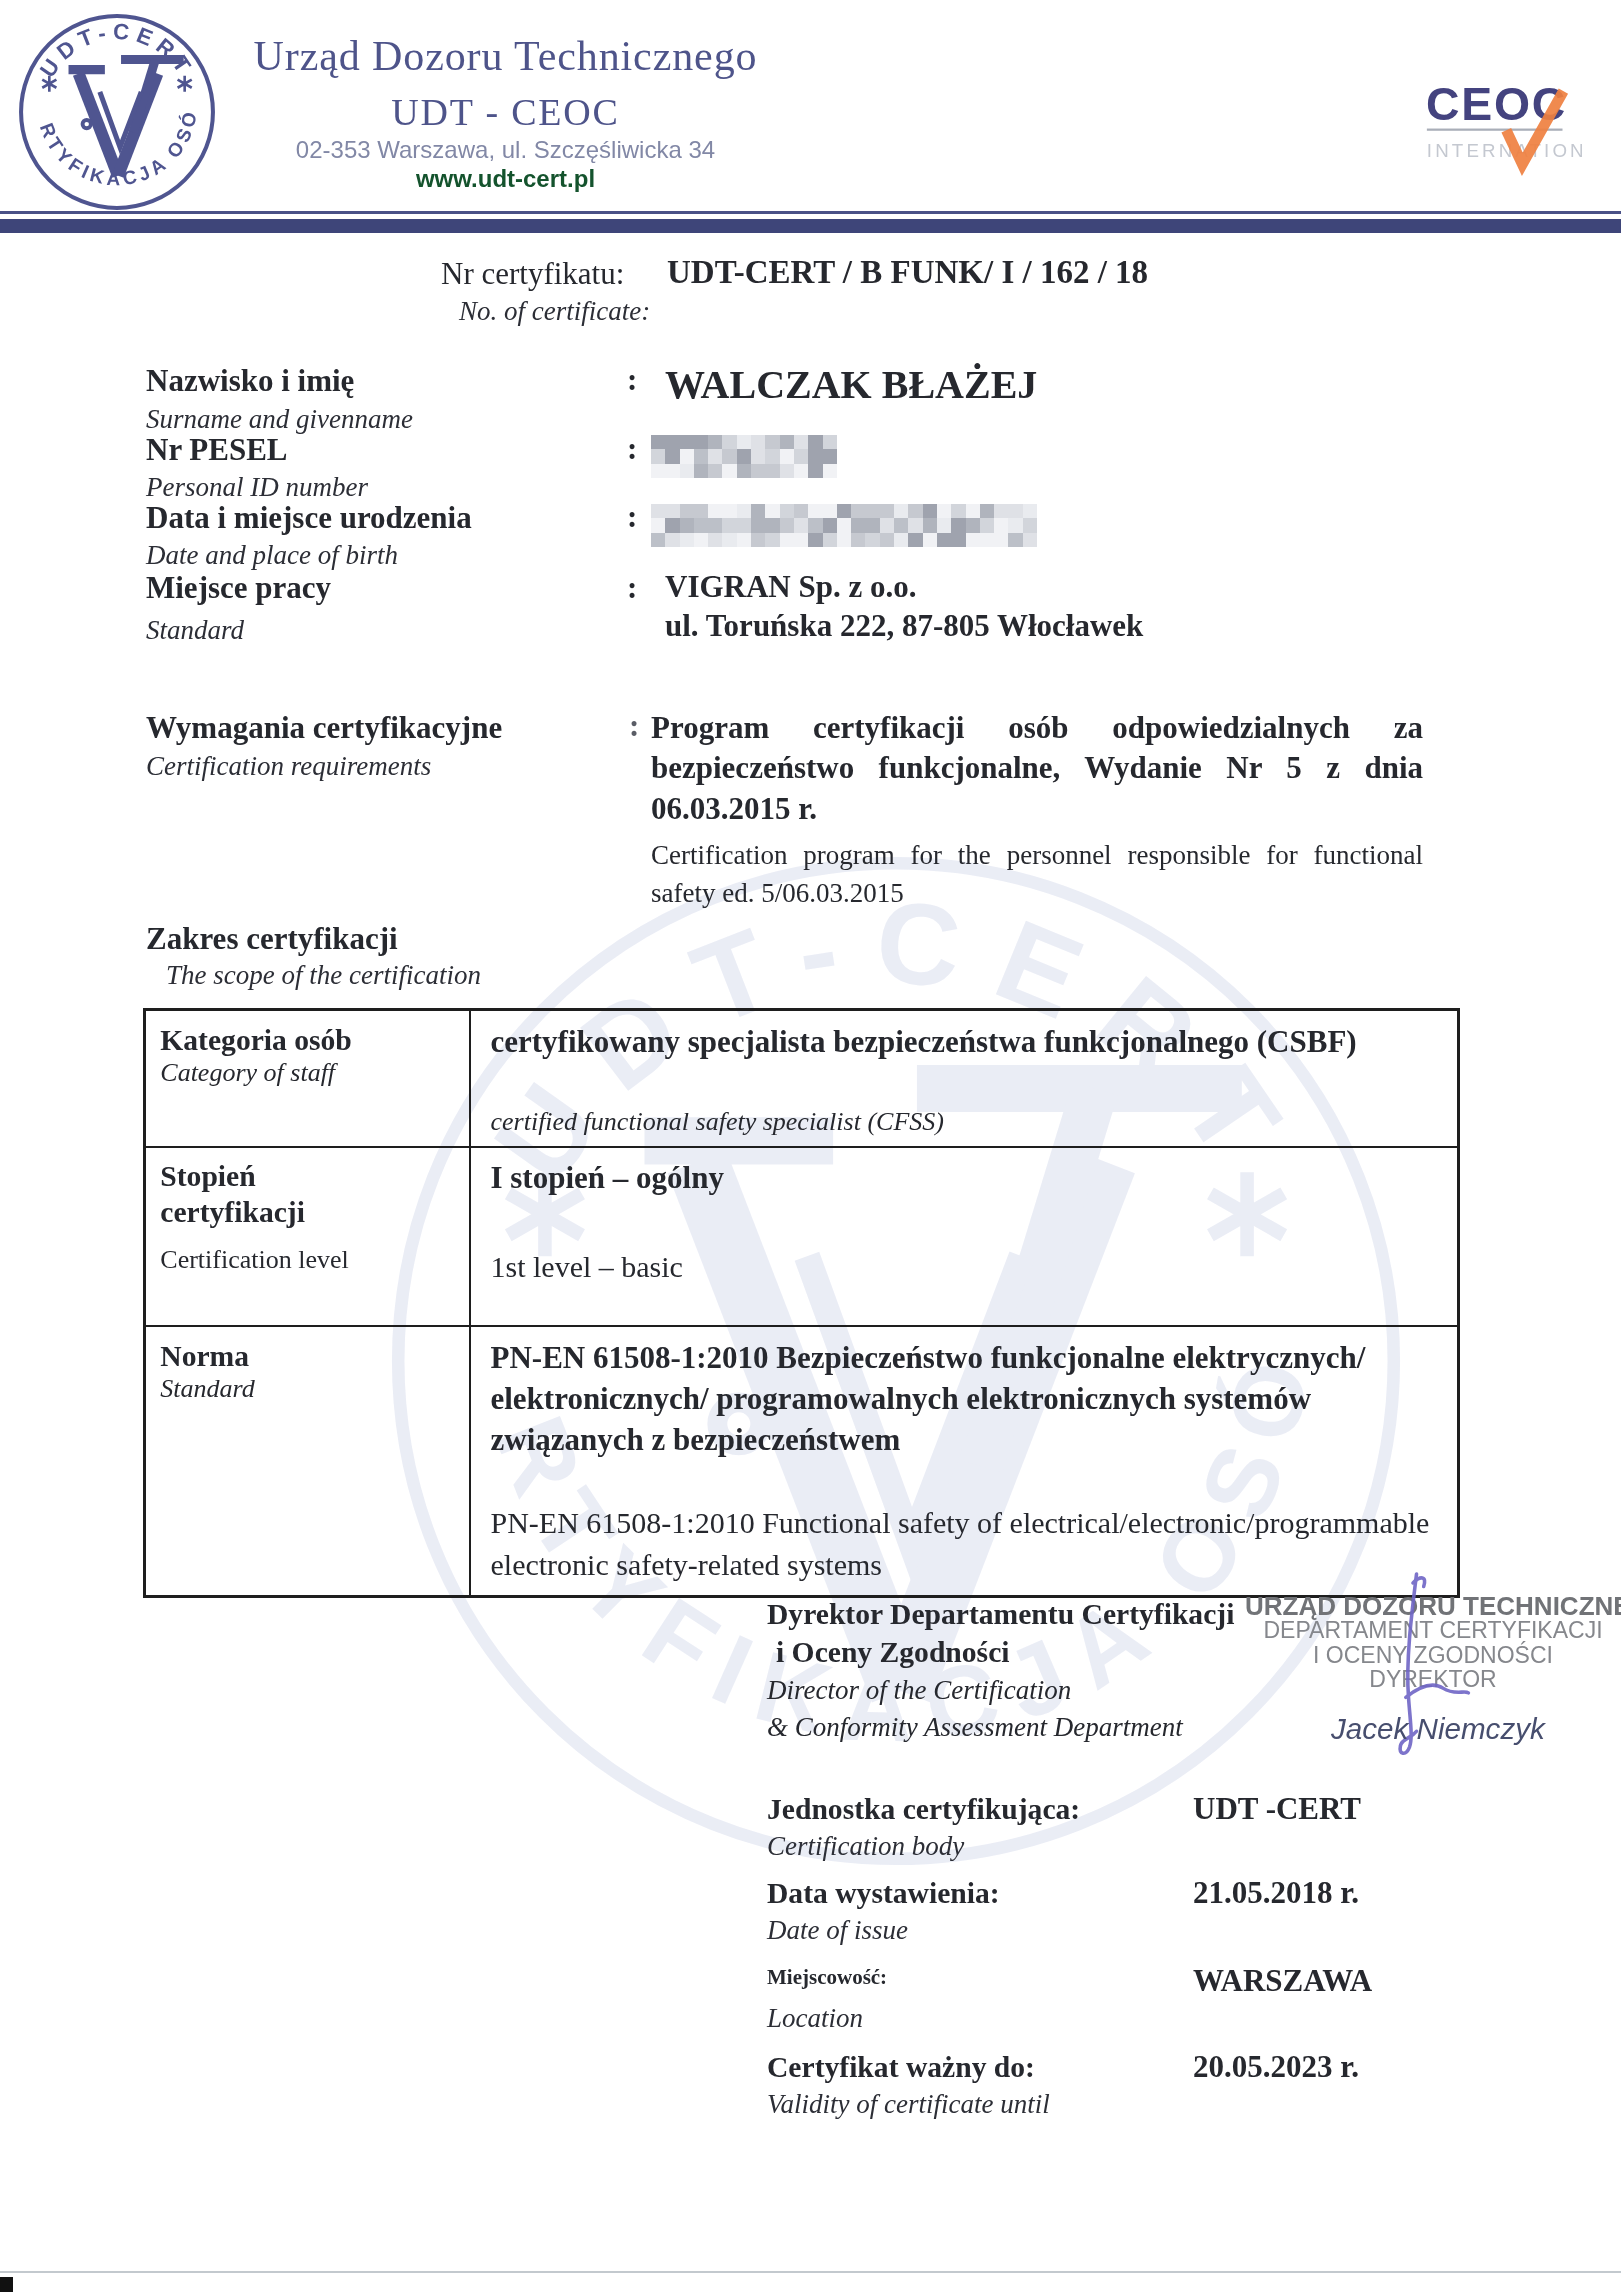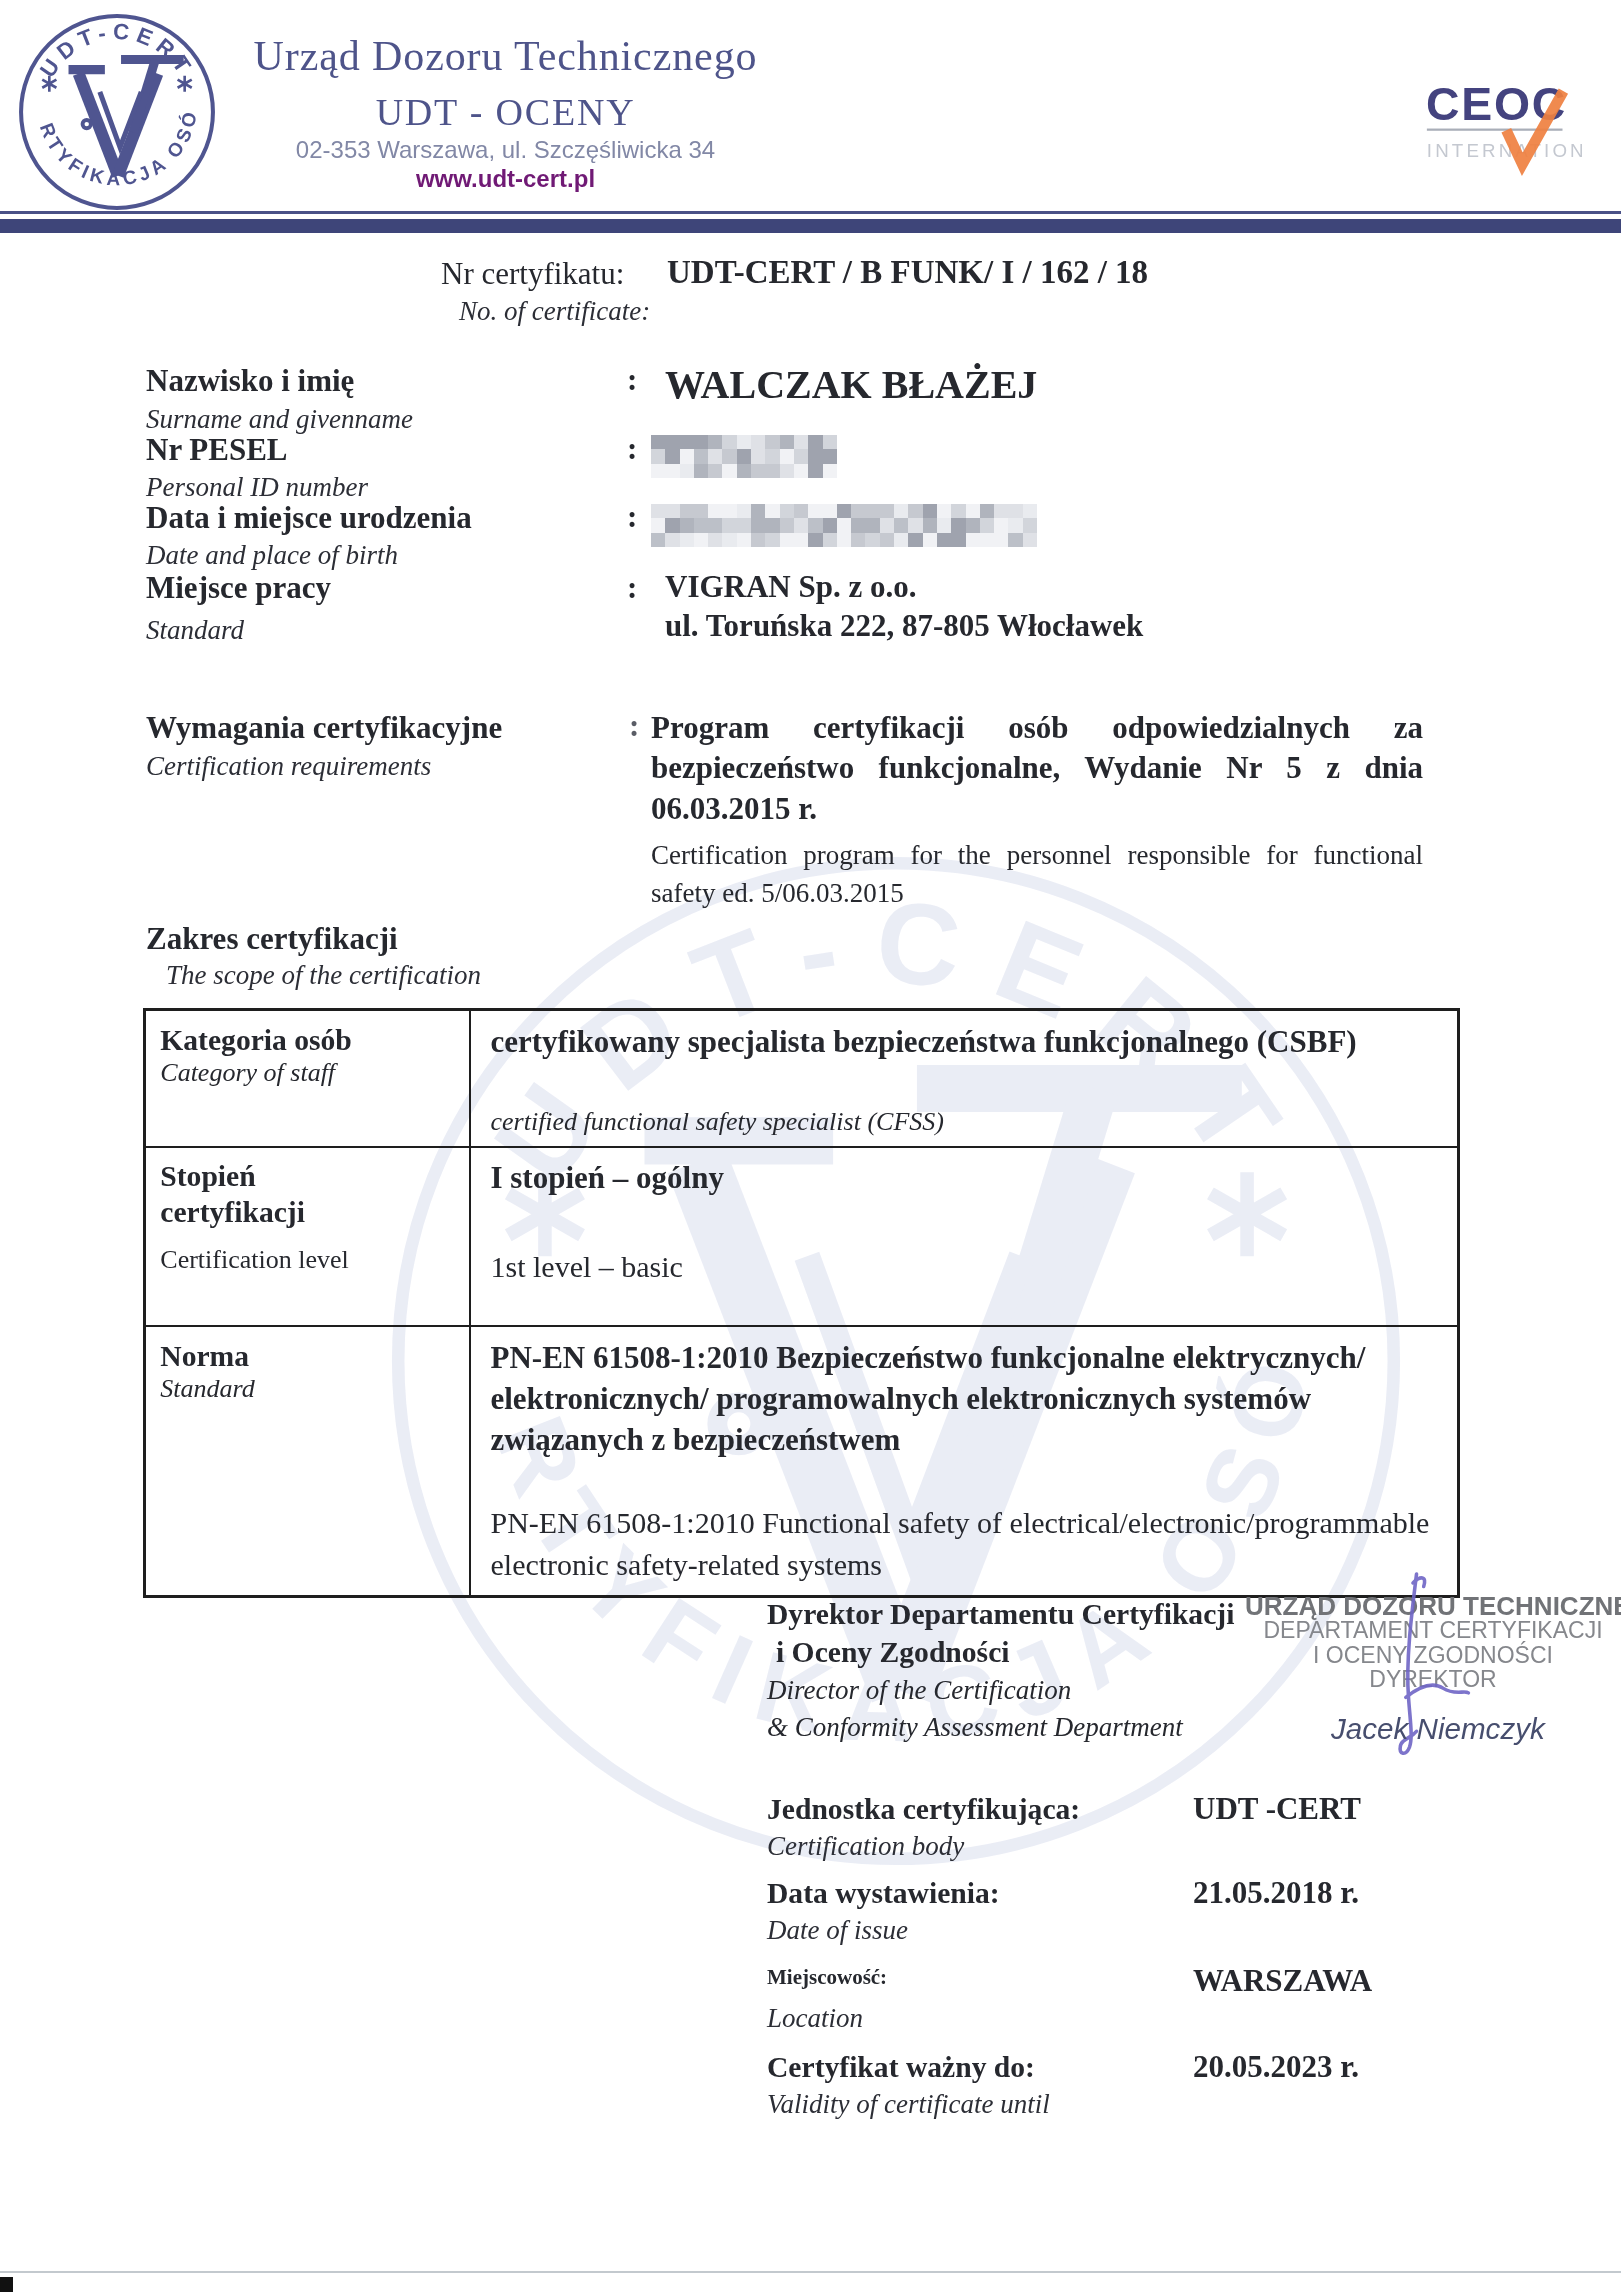--- a/index.html
+++ b/index.html
@@ -9,21 +9,21 @@
     background:#ffffff;
     overflow:hidden;
     font-family:"Liberation Serif","DejaVu Serif",serif;
     color:#26282e;
   }
   .abs{position:absolute;}
   
   .org-title{font-size:42px;color:#4e548a;letter-spacing:0.9px;}
   .org-unit{font-size:38px;color:#4e548a;letter-spacing:1.8px;}
   .org-addr{font-family:"Liberation Sans",sans-serif;font-size:24px;color:#8288a6;}
-  .org-web{font-family:"Liberation Sans",sans-serif;font-size:24px;font-weight:bold;color:#701a75;}
+  .org-web{font-family:"Liberation Sans",sans-serif;font-size:24px;font-weight:bold;color:#14532d;}
   .rule-thin{left:0;top:211px;width:1621px;height:2.7px;background:#4a5187;}
   .rule-thick{left:0;top:219px;width:1621px;height:14.3px;background:#3e4579;}
   
   .lbl{font-size:31px;font-weight:bold;white-space:nowrap;}
   .sub{font-size:27px;font-style:italic;white-space:nowrap;color:#2c2e36;}
   .val{font-size:31px;font-weight:bold;white-space:nowrap;}
   .colon{font-size:31px;font-weight:bold;}
   .just{text-align:justify;white-space:normal;}
   
   .scope-table{left:143px;top:1008px;width:1317px;border-collapse:collapse;}
@@ -105,21 +105,21 @@
       <path d="M52,58 H88" stroke-width="9"></path>
       <path d="M104,48 H166" stroke-width="9"></path>
       <path d="M138,48 L116,120" stroke-width="9"></path>
       <path d="M83,80 L103,135 L124,80" stroke-width="5"></path>
     </g>
     <circle cx="70" cy="112" r="6" fill="currentColor"></circle>
     <circle cx="70" cy="112" r="2.2" fill="#ffffff"></circle>
   </svg>
 
   <div class="abs org-title" style="left:228px;top:32px;width:555px;text-align:center;">Urząd Dozoru Technicznego</div>
-  <div class="abs org-unit" style="left:228px;top:90px;width:555px;text-align:center;">UDT - OCENY</div>
+  <div class="abs org-unit" style="left:228px;top:90px;width:555px;text-align:center;">UDT - CEOC</div>
   <div class="abs org-addr" style="left:228px;top:136px;width:555px;text-align:center;">02-353 Warszawa, ul. Szczęśliwicka 34</div>
   <div class="abs org-web" style="left:228px;top:165px;width:555px;text-align:center;">www.udt-cert.pl</div>
 
   <svg class="abs" style="left:1424px;top:75px;" width="161" height="116" viewBox="0 0 180 130">
     <text x="2" y="50" font-family="Liberation Sans, sans-serif" font-size="52" font-weight="bold" letter-spacing="2" fill="#44437f">CEOC</text>
     <rect x="3" y="60" width="152" height="2.5" fill="#a9aeb8"></rect>
     <text x="3" y="92" font-family="Liberation Sans, sans-serif" font-size="21" letter-spacing="3.5" fill="#c4c8d0">INTERNATIONAL</text>
     <path d="M92,62 L110,100 L156,18" stroke="#ef8040" stroke-width="12" fill="none" opacity="0.92"></path>
   </svg>
 

